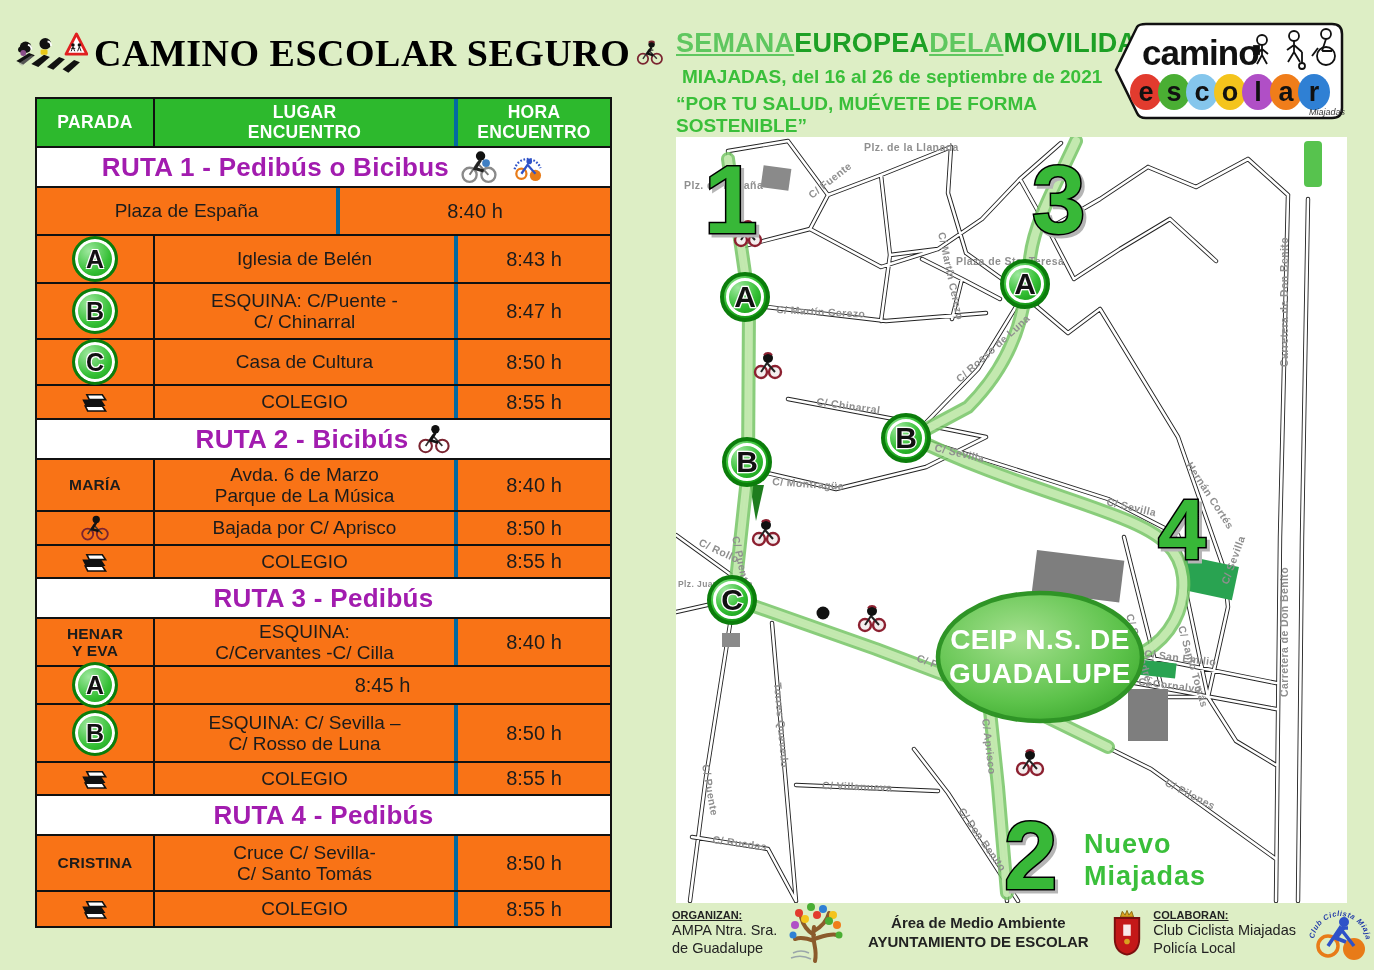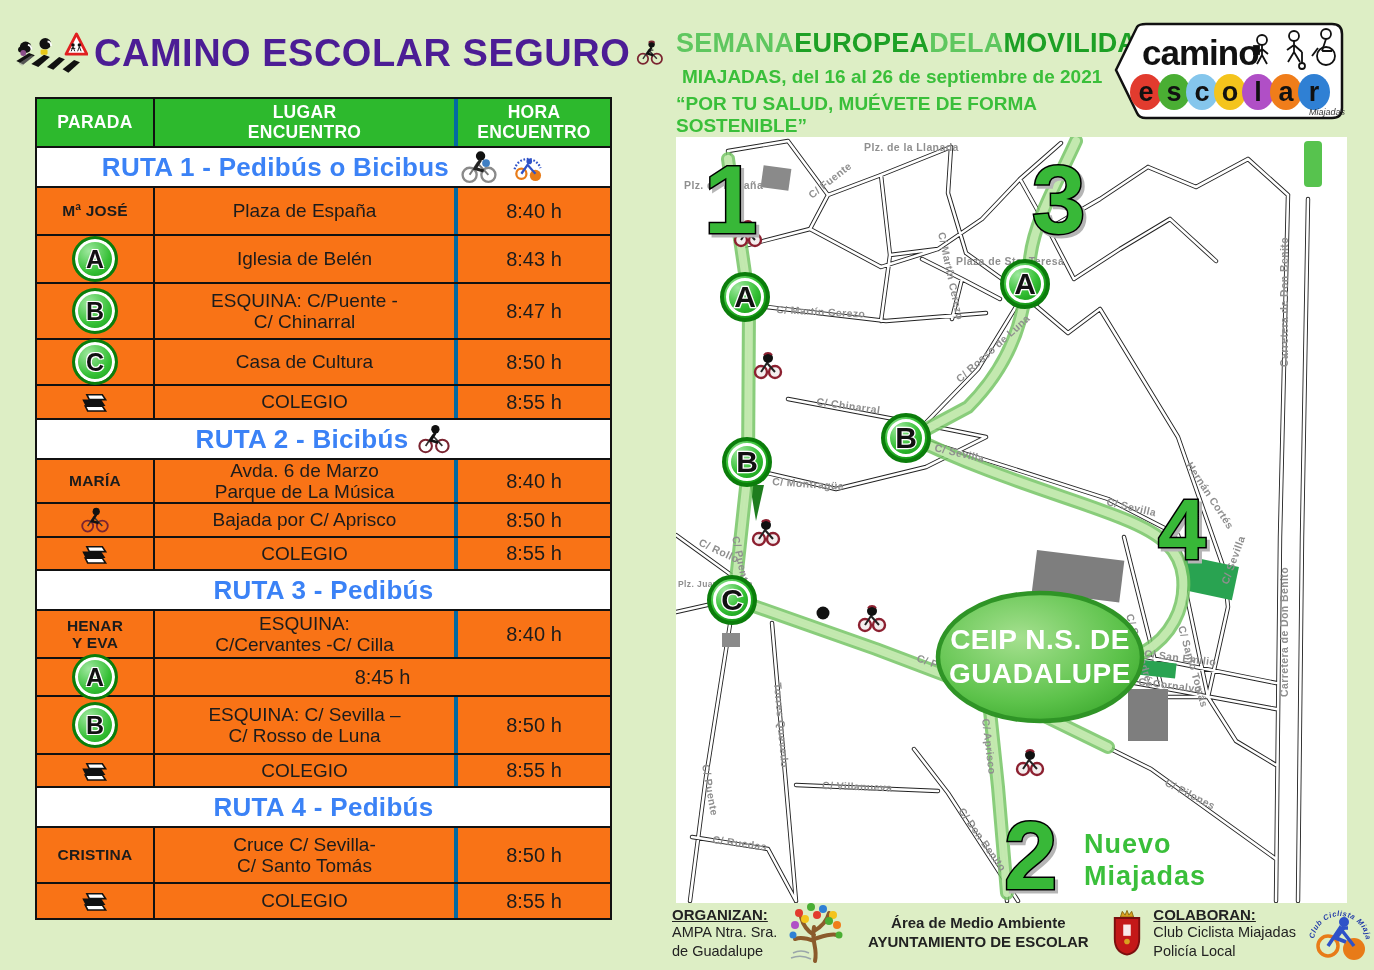--- a/index.html
+++ b/index.html
@@ -2,48 +2,48 @@
 <html><head>
 <meta charset="utf-8">
 <style>
   html,body{margin:0;padding:0;}
   body{width:1374px;height:970px;position:relative;overflow:hidden;
        background:#ddeec5;font-family:"Liberation Sans",sans-serif;color:#1c1c1c;}
   .abs{position:absolute;}
 
   
   #left-header{left:14px;top:14px;width:650px;height:78px;display:flex;align-items:center;gap:6px;}
-  #page-title{font-size:38px;font-weight:800;color:#4c1d95;letter-spacing:.5px;white-space:nowrap;}
+  #page-title{font-size:38px;font-weight:800;color:#000000;letter-spacing:.5px;white-space:nowrap;font-family:Liberation Serif, serif;}
 
   
   #tbl{left:35px;top:97px;width:577px;border:2.5px solid #111;background:#ddf0c3;box-sizing:border-box;}
   .trow{display:flex;border-bottom:2px solid #111;box-sizing:border-box;align-items:stretch;background:#f97316;}
   .trow:last-child{border-bottom:none;}
   .cell{box-sizing:border-box;display:flex;align-items:center;justify-content:center;
         text-align:center;white-space:pre-line;line-height:1.12;}
   .c1{width:118px;border-right:2px solid #111;}
   .c2{width:303px;border-right:4px solid #0369a1;font-size:19px;}
   .c3{flex:1;font-size:20px;}
   .hrow{height:49px;}
   .hrow .cell{background:#2db92d;color:#fff;font-weight:700;font-size:17.5px;letter-spacing:.3px;}
   .title-row{height:38px;background:#fff;display:flex;align-items:center;justify-content:center;gap:9px;
              border-bottom:2px solid #111;}
-  .title-row .t{color:#3b82f6;font-weight:800;font-size:26px;letter-spacing:.3px;}
+  .title-row .t{color:#a21caf;font-weight:800;font-size:26px;letter-spacing:.3px;}
   .pname{font-weight:700;font-size:15.5px;letter-spacing:.2px;white-space:pre-line;}
   .badge{width:40px;height:40px;border-radius:50%;
          background:radial-gradient(circle at 35% 30%,#9fe89f,#35c035 55%,#0f9210);
          border:3px solid #0b7d0b;box-shadow:inset 0 0 0 3px #fff;
          display:flex;align-items:center;justify-content:center;
          font-weight:800;font-size:25px;color:#111;
          text-shadow:-1px -1px 0 #fff,1px -1px 0 #fff,-1px 1px 0 #fff,1px 1px 0 #fff;}
 
   
   #right-header{left:676px;top:28px;width:440px;}
   #rh-line1{font-size:27px;font-weight:800;letter-spacing:.2px;white-space:nowrap;}
-  #rh-line1 .lt{color:#5fc75f;font-weight:700;}
+  #rh-line1 .lt{color:#5fc75f;font-weight:700;text-decoration:underline;}
   #rh-line1 .dk{color:#1da025;}
   #rh-line2{margin-top:7px;padding-left:6px;font-size:19px;font-weight:700;color:#3abf3a;}
   #rh-line3{margin-top:5px;font-size:19px;font-weight:700;color:#3abf3a;}
 
   #logo-box{left:1104px;top:18px;}
 
   
   #map{left:676px;top:137px;width:671px;height:766px;background:#fff;}
   .stb{fill:none;stroke:#222;stroke-width:4.4;stroke-linejoin:round;stroke-linecap:round;}
   .stw{fill:none;stroke:#fff;stroke-width:2.6;stroke-linejoin:round;stroke-linecap:round;}
@@ -51,21 +51,21 @@
   .rt{fill:none;stroke:#c6eab2;stroke-width:8;stroke-linejoin:round;stroke-linecap:round;opacity:.95;}
   .lbl{font-size:10.5px;fill:#8f8f8f;font-weight:600;letter-spacing:.4px;}
   .num{font-size:96px;font-weight:800;fill:#38b838;stroke:#000;stroke-width:3px;paint-order:stroke;
        filter:drop-shadow(3px 3px 0 #b5b5b5);}
   .bl{font-size:30px;font-weight:800;text-anchor:middle;fill:#111;stroke:#fff;stroke-width:2.5px;paint-order:stroke;}
   .sch{fill:#fff;font-weight:800;font-size:28px;text-anchor:middle;letter-spacing:.5px;}
   .nv{fill:#3abf3a;font-weight:800;font-size:27px;letter-spacing:1px;}
 
   
   #footer{left:672px;top:898px;width:700px;height:70px;display:flex;align-items:center;gap:10px;}
-  .f-label{font-size:15px;font-weight:700;text-decoration:underline;color:#222;}
+  .f-label{font-size:11px;font-weight:700;text-decoration:underline;color:#222;}
   .f-line{font-size:14.5px;color:#222;line-height:1.25;}
   #area-block{text-align:center;font-weight:700;}
   #area-block .f-line{font-size:15px;}
 </style>
 </head>
 <body>
 
 <div class="abs" id="left-header">
   <svg width="128" height="76" viewBox="0 0 128 76">
     <polygon points="4,52 26,38 36,42 16,58" fill="#111"></polygon>
@@ -119,21 +119,20 @@
     <svg width="36" height="36" viewBox="0 0 64 64">
       <path id="ca1" d="M8,40 A25,25 0 1 1 58,40" fill="none"></path>
       <circle cx="22" cy="44" r="9" fill="none" stroke="#e87b18" stroke-width="4"></circle>
       <circle cx="47" cy="47" r="10" fill="#e87b18"></circle>
       <path d="M22,44 L33,28 L47,44" stroke="#2f52c8" stroke-width="4" fill="none"></path>
       <circle cx="36" cy="22" r="5" fill="#2f52c8"></circle>
       <path d="M10,36 A24,24 0 0 1 56,34" fill="none" stroke="#2f52c8" stroke-width="4" stroke-dasharray="3,3"></path>
     </svg>
   </div>
   <div class="trow" style="height:48px">
-    <div class="cell c1"><span class="pname">Mª JOSÉ</span></div>
     <div class="cell c2">Plaza de España</div>
     <div class="cell c3">8:40 h</div>
   </div>
   <div class="trow" style="height:48px">
     <div class="cell c1"><span class="badge">A</span></div>
     <div class="cell c2">Iglesia de Belén</div>
     <div class="cell c3">8:43 h</div>
   </div>
   <div class="trow" style="height:56px">
     <div class="cell c1"><span class="badge">B</span></div>
@@ -161,21 +160,21 @@
   <div class="title-row">
     <span class="t">RUTA 2 - Bicibús</span>
     <svg width="34" height="32" viewBox="0 0 48 46">
       <circle cx="12" cy="33" r="9" fill="none" stroke="#7a2430" stroke-width="3"></circle>
       <circle cx="36" cy="33" r="9" fill="none" stroke="#7a2430" stroke-width="3"></circle>
       <path d="M12,33 L22,18 L36,33" stroke="#333" stroke-width="2.5" fill="none"></path>
       <circle cx="26" cy="9" r="6" fill="#111"></circle>
       <path d="M26,14 L19,25 L30,28" stroke="#111" stroke-width="4" fill="none"></path>
     </svg>
   </div>
-  <div class="trow" style="height:44px">
+  <div class="trow" style="height:52px">
     <div class="cell c1"><span class="pname">MARÍA</span></div>
     <div class="cell c2">Avda. 6 de Marzo
 Parque de La Música</div>
     <div class="cell c3">8:40 h</div>
   </div>
   <div class="trow" style="height:34px">
     <div class="cell c1">
       <svg width="32" height="28" viewBox="0 0 48 46">
         <circle cx="12" cy="33" r="9" fill="none" stroke="#7a2430" stroke-width="3"></circle>
         <circle cx="36" cy="33" r="9" fill="none" stroke="#7a2430" stroke-width="3"></circle>

